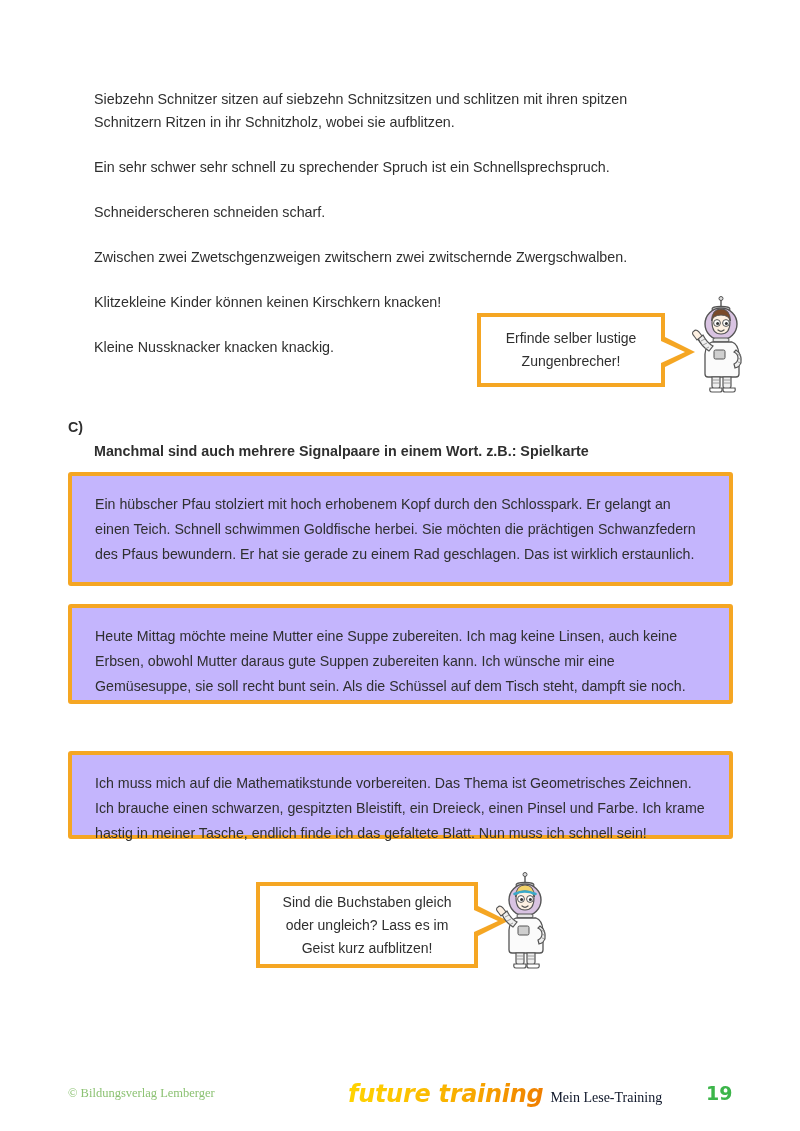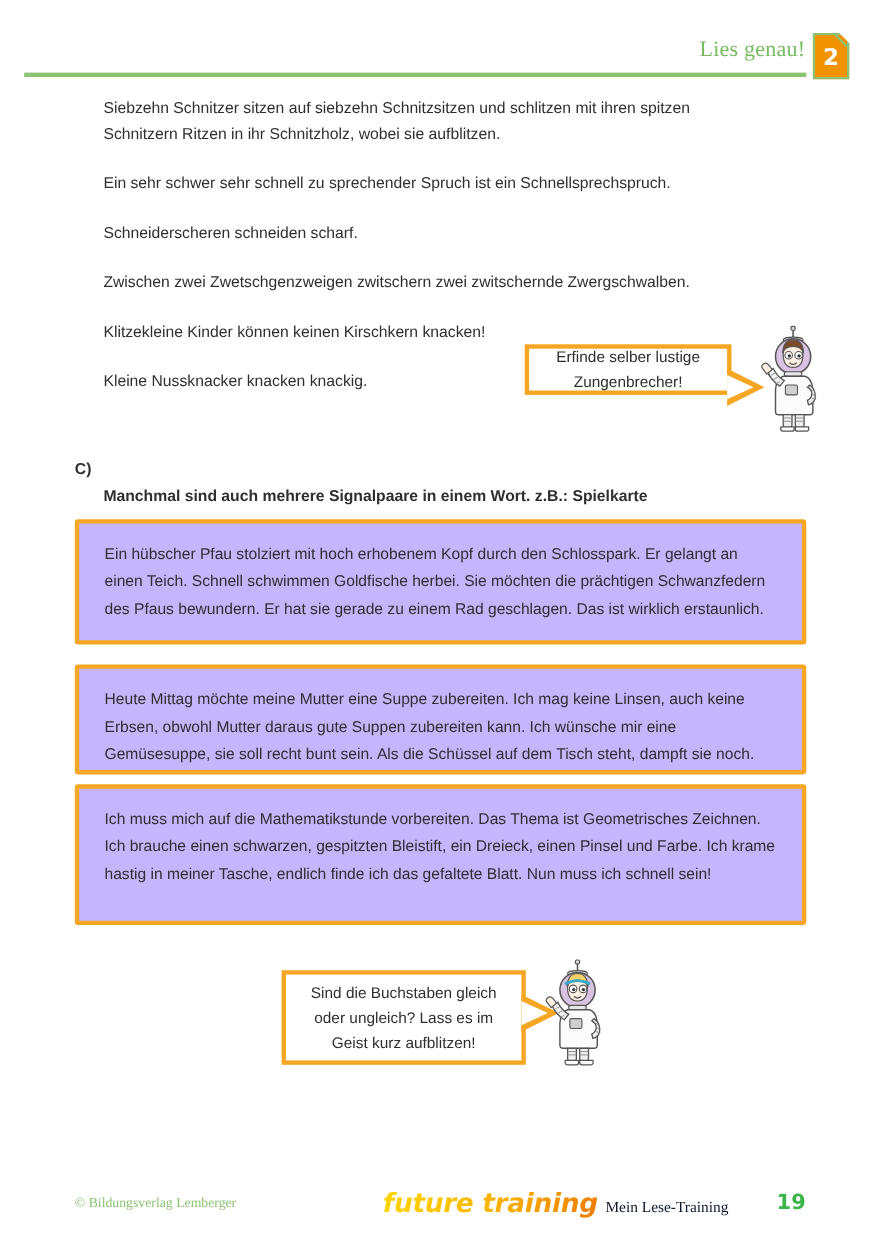--- a/index.html
+++ b/index.html
@@ -137,21 +137,21 @@
     right: -24px;
     top: 24px;
     width: 0; height: 0;
     border-top: 11px solid transparent;
     border-bottom: 11px solid transparent;
     border-left: 24px solid #ffffff;
   }
   .bubble-1 {
     position: absolute;
     left: 477px; top: 313px;
-    width: 188px; height: 46px;
+    width: 188px; height: 74px;
   }
   .bubble-2 {
     position: absolute;
     left: 256px; top: 882px;
     width: 222px; height: 86px;
   }
   .astronaut-1 {
     position: absolute;
     left: 690px; top: 296px;
     width: 62px; height: 98px;
@@ -205,21 +205,21 @@
     padding: 16px 22px 16px 23px;
   }
   .story-box p {
     margin: 0;
     font-size: 14.2px;
     line-height: 25px;
     color: #2f2f2f;
   }
   .story-box-1 { top: 472px; height: 114px; }
   .story-box-2 { top: 604px; height: 100px; }
-  .story-box-3 { top: 713px; height: 128px; }
+  .story-box-3 { top: 751px; height: 88px; }
 
   
   .footer {
     position: absolute;
     left: 0;
     top: 1080px;
     width: 800px;
     height: 40px;
   }
   .footer-copyright {
@@ -264,30 +264,20 @@
     font-weight: bold;
     font-size: 19px;
     color: #3cb54a;
   }
 </style>
 </head>
 <body>
 
 <div class="page">
 
-  <div class="header">
-    <div class="header-title">Lies genau!</div>
-    <div class="header-rule"></div>
-    <div class="chapter-badge">
-      <div class="sheet"></div>
-      <div class="num">2</div>
-      <div class="fold"></div>
-      <div class="fold-edge"></div>
-    </div>
-  </div>
 
   <div class="twisters">
     <div class="twister">Siebzehn Schnitzer sitzen auf siebzehn Schnitzsitzen und schlitzen mit ihren spitzen Schnitzern Ritzen in ihr Schnitzholz, wobei sie aufblitzen.</div>
     <div class="twister">Ein sehr schwer sehr schnell zu sprechender Spruch ist ein Schnellsprechspruch.</div>
     <div class="twister">Schneiderscheren schneiden scharf.</div>
     <div class="twister">Zwischen zwei Zwetschgenzweigen zwitschern zwei zwitschernde Zwergschwalben.</div>
     <div class="twister">Klitzekleine Kinder können keinen Kirschkern knacken!</div>
     <div class="twister">Kleine Nussknacker knacken knackig.</div>
   </div>
 

